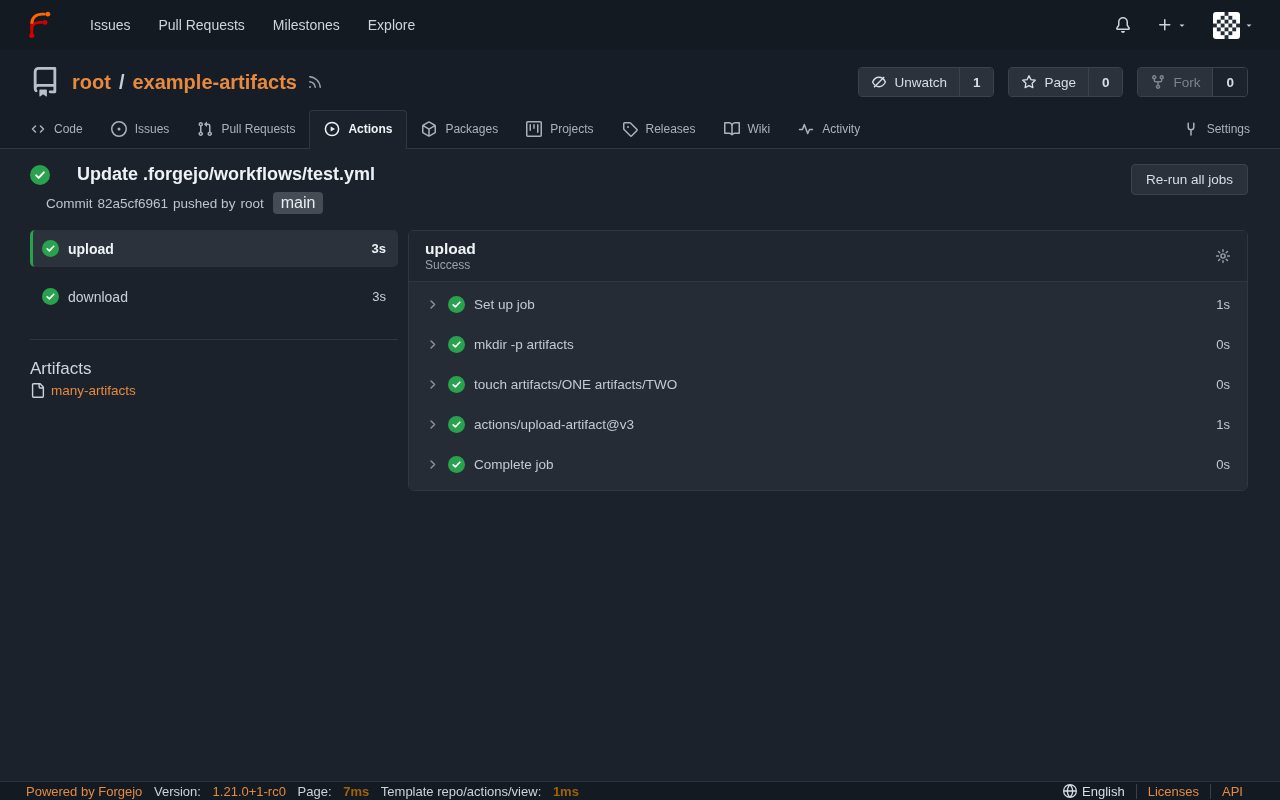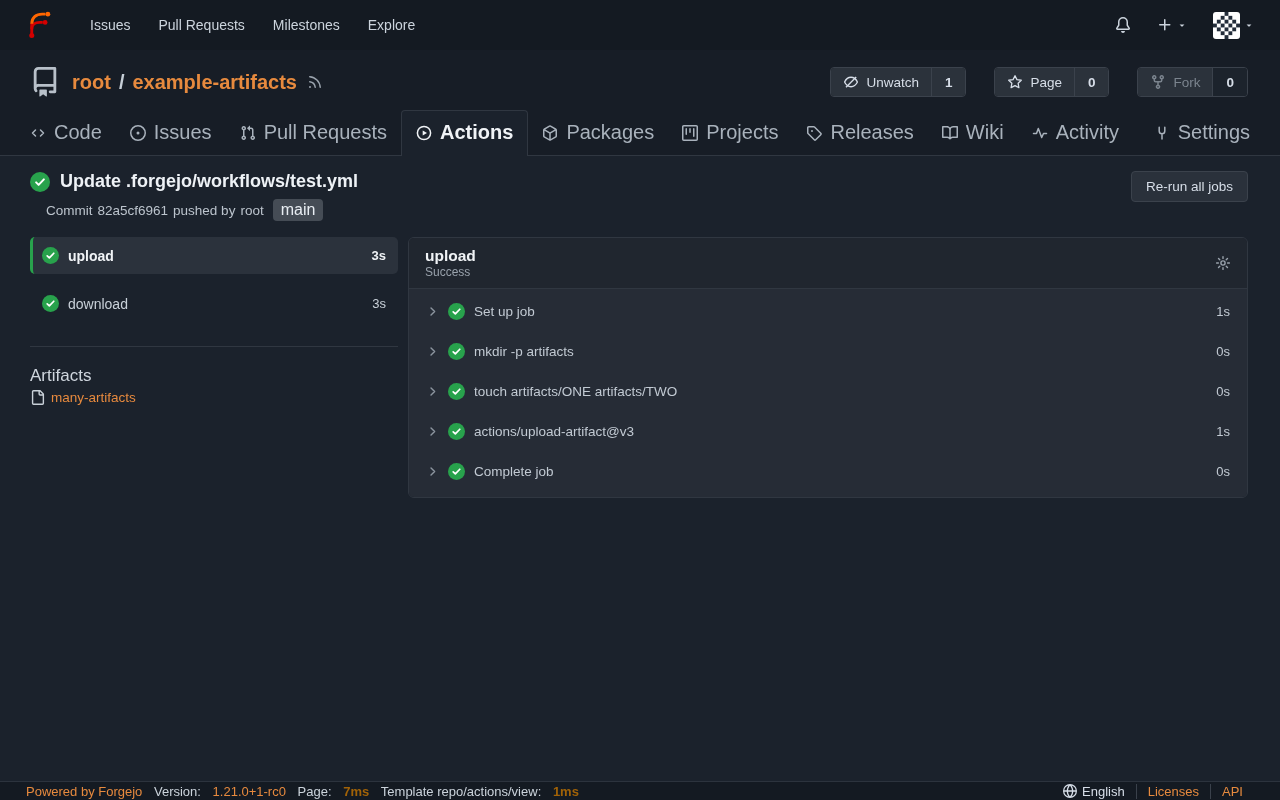--- a/index.html
+++ b/index.html
@@ -41,37 +41,37 @@
   .avatar{width:27px;height:27px;border-radius:3px;overflow:hidden;display:block}
 
   
   .repo-header{background:var(--bg-header);flex-shrink:0}
   .repo-title-row{display:flex;align-items:center;padding:17px 32px 13px 30px}
   .repo-icon{width:30px;height:30px;color:#b8c0c9;margin-right:12px}
   .repo-title{font-size:20px;display:flex;align-items:center;gap:8px}
   .repo-title a{color:var(--orange);text-decoration:none;cursor:pointer}
   .repo-sep{color:#c6ced7}
   .rss-btn{color:#9aa3ad;margin-left:10px;display:flex;cursor:pointer}
-  .repo-actions{margin-left:auto;display:flex;gap:28px}
+  .repo-actions{margin-left:auto;display:flex;gap:14px}
   .hdr-btn{display:flex;border:1px solid var(--border-btn);border-radius:4px;overflow:hidden;font-size:13.5px;cursor:pointer}
   .hdr-btn .lbl{display:flex;align-items:center;gap:7px;padding:6px 12px;background:var(--bg-btn)}
   .hdr-btn .cnt{display:flex;align-items:center;padding:6px 13px;background:var(--bg-btn);border-left:1px solid var(--border-btn);font-weight:700}
   .hdr-btn.disabled .lbl{color:var(--dim)}
   .hdr-btn.disabled .cnt{background:#1c232c}
 
   
   .tab-bar{display:flex;align-items:flex-end;padding:0 16px;background:var(--bg-header);border-bottom:1px solid var(--border);flex-shrink:0}
-  .tab{display:flex;align-items:center;gap:8px;padding:10px 14px 11px;font-size:20px;color:#a9b2bc;cursor:pointer}
+  .tab{display:flex;align-items:center;gap:8px;padding:10px 14px 11px;font-size:12px;color:#a9b2bc;cursor:pointer}
   .tab.active{background:var(--bg-page);border:1px solid var(--border);border-bottom:none;border-radius:4px 4px 0 0;color:var(--text-bright);font-weight:700;margin-bottom:-1px;padding-bottom:12px}
   .tab-settings{margin-left:auto}
 
   
   .main{flex:1;padding:15px 32px 0 30px;overflow:hidden}
   .run-header{display:flex;align-items:flex-start}
-  .run-title{display:flex;align-items:center;gap:10px;font-size:18px;font-weight:700;color:#eef2f6}
+  .run-title{display:flex;align-items:center;gap:27px;font-size:18px;font-weight:700;color:#eef2f6}
   .commit-line{margin:7px 0 0 16px;font-size:13.5px;color:#bcc4cd;display:flex;align-items:center;gap:5px}
   .commit-line a{color:#bcc4cd;text-decoration:none;cursor:pointer}
   .branch-badge{background:#454c55;color:#e8edf2;font-size:16px;padding:2px 8px;border-radius:4px;margin-left:4px;cursor:pointer}
   .rerun-btn{margin-left:auto;background:#2a313b;border:1px solid var(--border-btn);border-radius:4px;color:var(--text);font-size:13.5px;padding:7px 14px;cursor:pointer;font-family:inherit}
   .run-body{display:flex;gap:10px;margin-top:16px}
 
   
   .jobs-col{width:368px;flex-shrink:0}
   .job-item{display:flex;align-items:center;gap:9px;height:37px;padding:0 12px;border-radius:5px;font-size:14px;color:#c9d1d9;margin-bottom:11px;cursor:pointer}
   .job-item .dur{margin-left:auto;font-size:13px}

